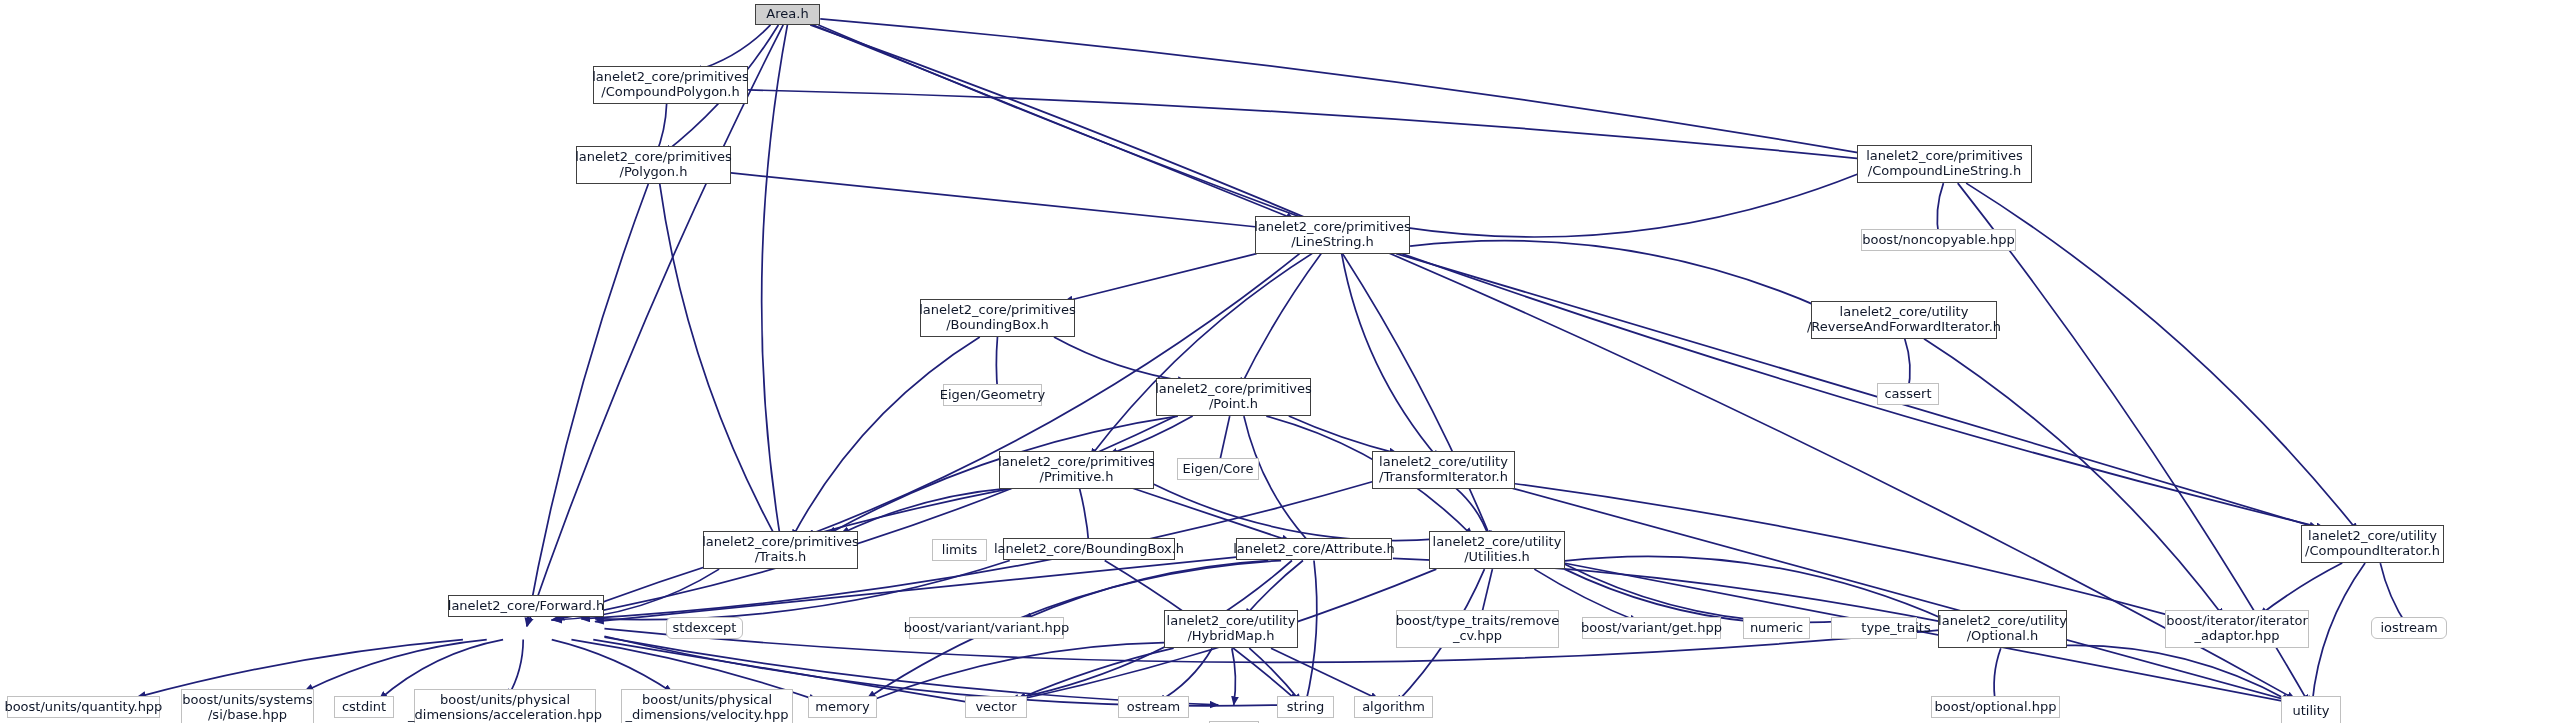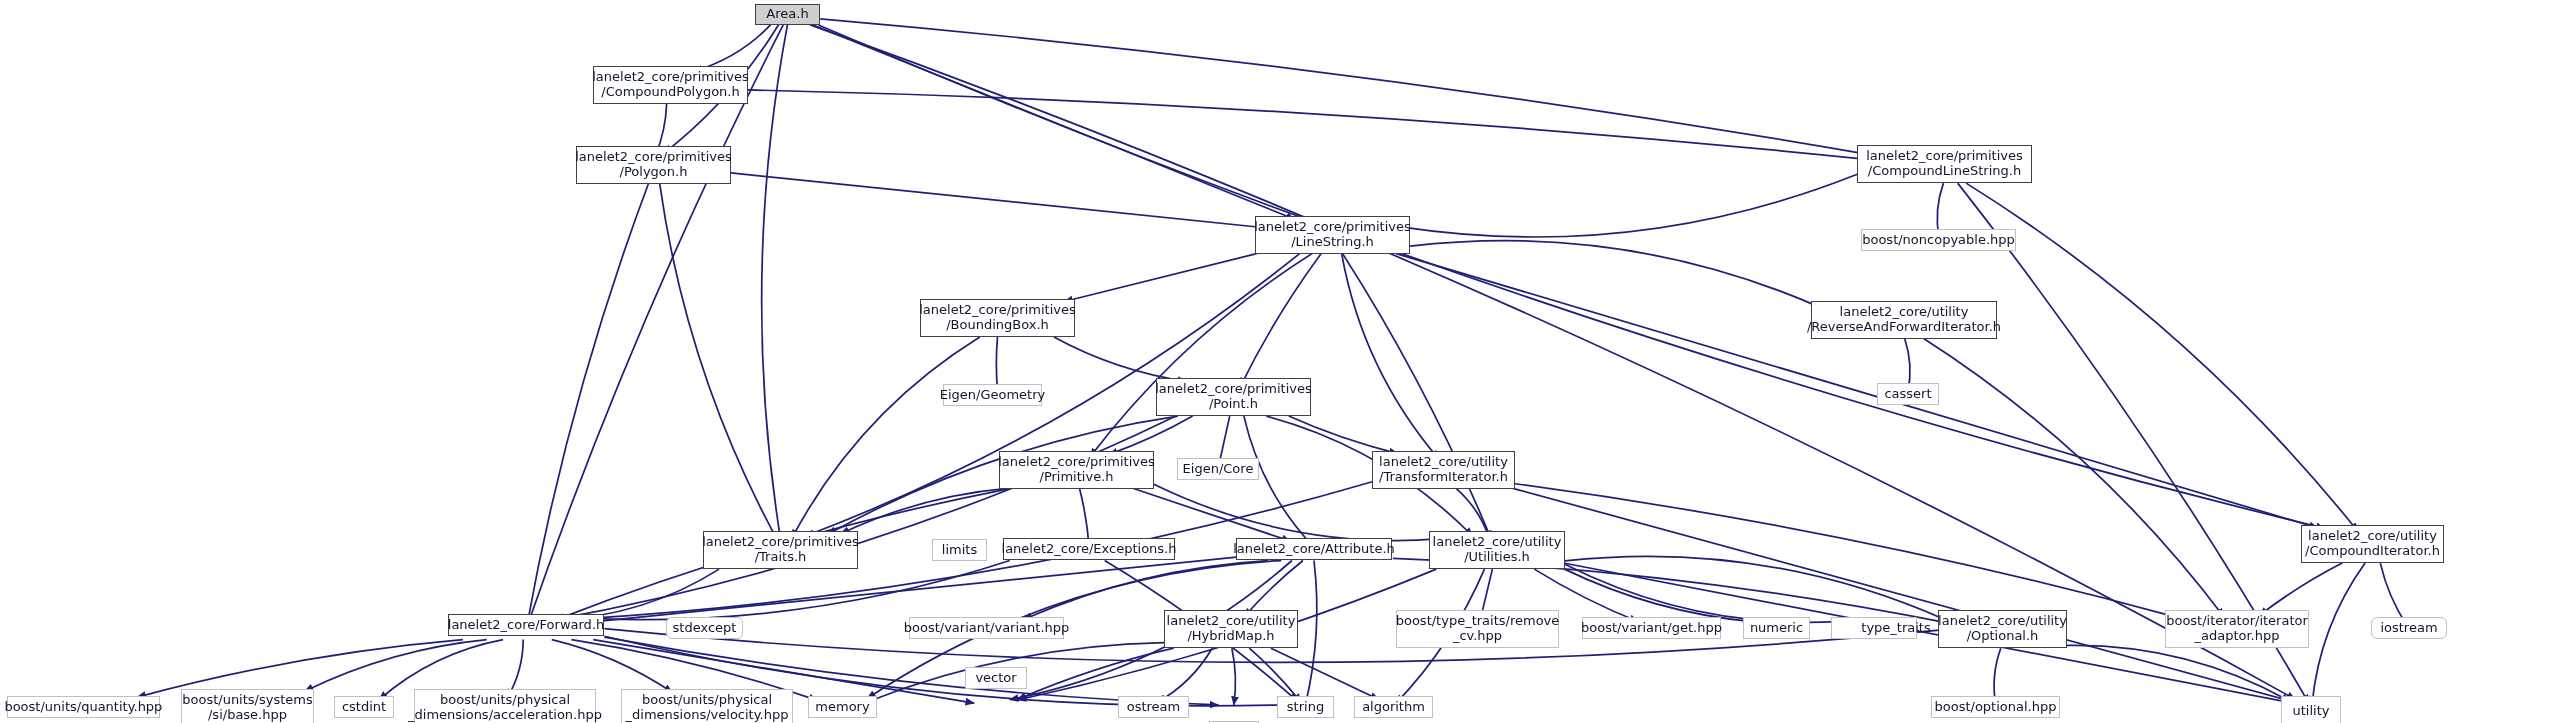--- a/index.html
+++ b/index.html
@@ -133,25 +133,25 @@
       <div class="node hdr" style="left: 999px; top: 451px; width: 155px; height: 38px;">lanelet2_core/primitives
 /Primitive.h</div>
       <div class="node sys" style="left: 1177px; top: 458px; width: 82px; height: 22.4px;">Eigen/Core</div>
       <div class="node hdr" style="left: 1372px; top: 451px; width: 143px; height: 38px;">lanelet2_core/utility
 /TransformIterator.h</div>
       <div class="node hdr" style="left: 2301px; top: 525px; width: 143px; height: 38px;">lanelet2_core/utility
 /CompoundIterator.h</div>
       <div class="node hdr" style="left: 703px; top: 531px; width: 155px; height: 38px;">lanelet2_core/primitives
 /Traits.h</div>
       <div class="node sys" style="left: 932px; top: 539px; width: 55px; height: 22.4px;">limits</div>
-      <div class="node hdr" style="left: 1003px; top: 538px; width: 172px; height: 22.4px;">lanelet2_core/Exceptions.h</div>
+      <div class="node hdr" style="left: 1003px; top: 538px; width: 172px; height: 22.4px;">lanelet2_core/BoundingBox.h</div>
       <div class="node hdr" style="left: 1236px; top: 538px; width: 156px; height: 22.4px;">lanelet2_core/Attribute.h</div>
       <div class="node hdr" style="left: 1429px; top: 531px; width: 136px; height: 38px;">lanelet2_core/utility
 /Utilities.h</div>
-      <div class="node hdr" style="left: 448px; top: 614px; width: 156px; height: 22.4px;">lanelet2_core/Forward.h</div>
+      <div class="node hdr" style="left: 448px; top: 595px; width: 156px; height: 22.4px;">lanelet2_core/Forward.h</div>
       <div class="node sys" style="left: 666px; top: 617px; width: 77px; height: 22.4px; border-radius: 6px;">stdexcept</div>
       <div class="node sys" style="left: 909px; top: 617px; width: 155px; height: 22.4px;">boost/variant/variant.hpp</div>
       <div class="node hdr" style="left: 1164px; top: 610px; width: 134px; height: 38px;">lanelet2_core/utility
 /HybridMap.h</div>
       <div class="node sys" style="left: 1396px; top: 610px; width: 163px; height: 38px;">boost/type_traits/remove
 _cv.hpp</div>
       <div class="node sys" style="left: 1582px; top: 617px; width: 139px; height: 22.4px;">boost/variant/get.hpp</div>
       <div class="node sys" style="left: 1743px; top: 617px; width: 67px; height: 22.4px;">numeric</div>
       <div class="node sys" style="left: 1831px; top: 617px; width: 86px; height: 22.4px; padding-left: 44px;">type_traits</div>
       <div class="node hdr" style="left: 1938px; top: 610px; width: 129px; height: 38px;">lanelet2_core/utility
@@ -161,21 +161,21 @@
       <div class="node sys" style="left: 2371px; top: 617px; width: 76px; height: 22.4px; border-radius: 6px;">iostream</div>
       <div class="node sys" style="left: 6.9px; top: 696px; width: 153px; height: 22.4px;">boost/units/quantity.hpp</div>
       <div class="node sys" style="left: 181px; top: 689px; width: 133px; height: 38px;">boost/units/systems
 /si/base.hpp</div>
       <div class="node sys" style="left: 334px; top: 696px; width: 60px; height: 22.4px;">cstdint</div>
       <div class="node sys" style="left: 414px; top: 689px; width: 182px; height: 38px;">boost/units/physical
 _dimensions/acceleration.hpp</div>
       <div class="node sys" style="left: 621px; top: 689px; width: 172px; height: 38px;">boost/units/physical
 _dimensions/velocity.hpp</div>
       <div class="node sys" style="left: 808px; top: 696px; width: 69px; height: 22.4px;">memory</div>
-      <div class="node sys" style="left: 965px; top: 667px; width: 62px; height: 22.4px;">vector</div>
+      <div class="node sys" style="left: 965px; top: 696px; width: 62px; height: 22.4px;">vector</div>
       <div class="node sys" style="left: 1118px; top: 696px; width: 71px; height: 22.4px;">ostream</div>
       <div class="node sys" style="left: 1209px; top: 721px; width: 50px; height: 22.4px;">map</div>
       <div class="node sys" style="left: 1277px; top: 696px; width: 57px; height: 22.4px;">string</div>
       <div class="node sys" style="left: 1354px; top: 696px; width: 79px; height: 22.4px;">algorithm</div>
       <div class="node sys" style="left: 1931px; top: 696px; width: 129px; height: 22.4px;">boost/optional.hpp</div>
       <div class="node sys" style="left: 2281px; top: 696px; width: 60px; height: 31px;">utility</div>
     </div>
 </div>
 
 

